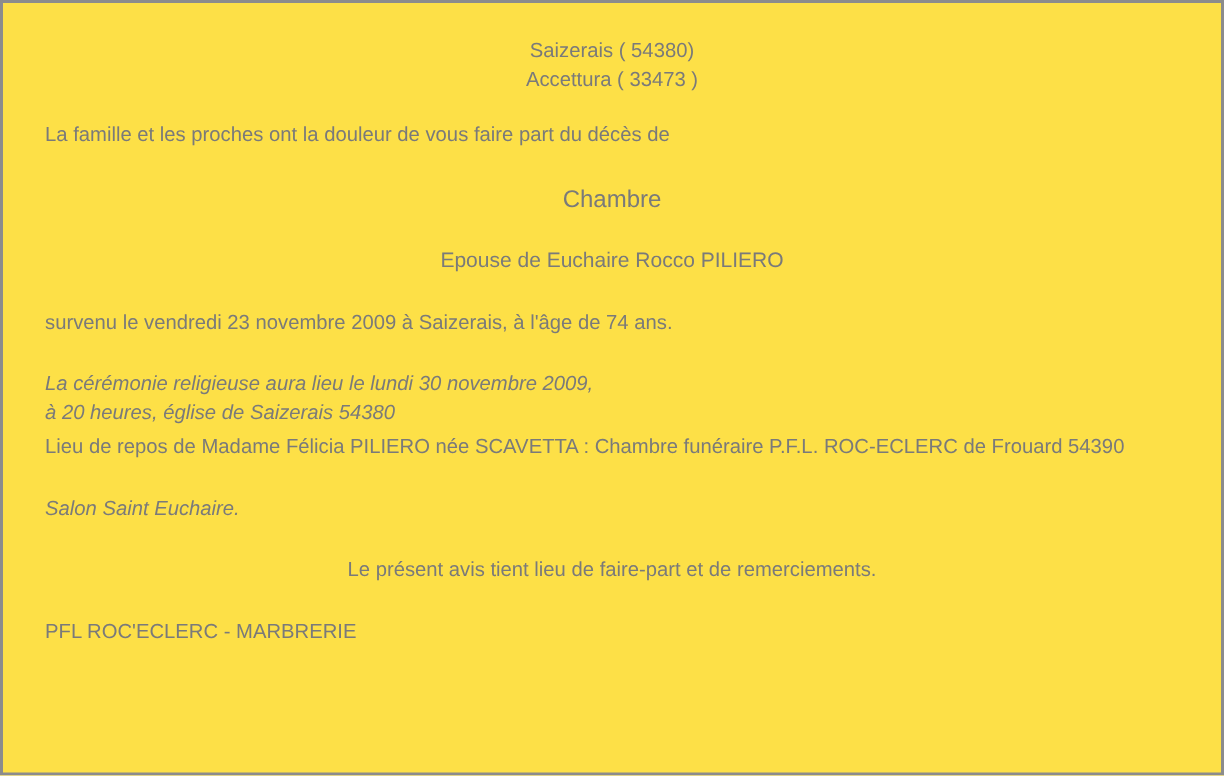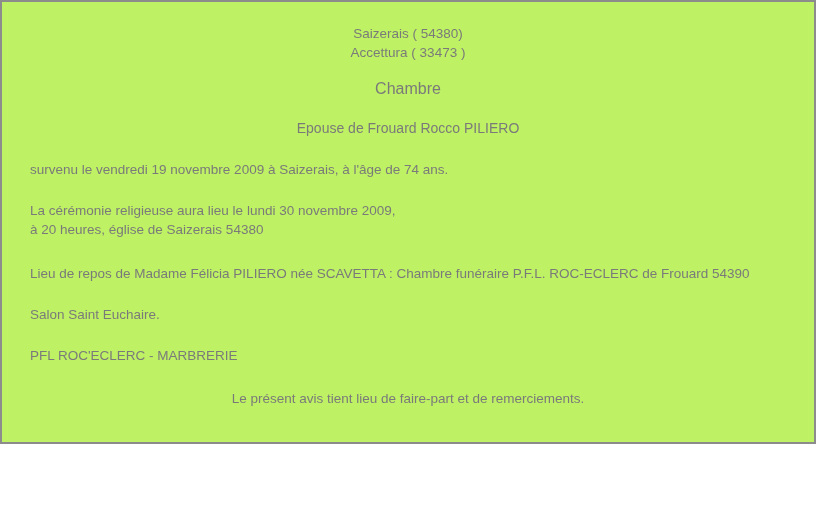--- a/index.html
+++ b/index.html
@@ -8,22 +8,22 @@
     background: #ffffff;
   }
   body {
     width: 816px;
     height: 517px;
     font-family: "Liberation Sans", sans-serif;
   }
   .notice-card {
     box-sizing: border-box;
     width: 816px;
-    height: 444px;
-    background: #bef264;
+    height: 517px;
+    background: #fde047;
     border: 2px solid #8c8c8c;
     padding: 22px 28px 0 28px;
     color: #7d7d7d;
   }
   .line {
     font-size: 13.5px;
     line-height: 19px;
     color: #7a7a7a;
     white-space: pre-wrap;
   }
@@ -59,60 +59,63 @@
   .spouse {
     font-size: 14px;
     text-align: center;
     color: #7a7a7a;
     margin-bottom: 24px;
   }
   .death-info {
     margin-bottom: 22px;
   }
   .ceremony {
-    margin-bottom: 25px;
+    margin-bottom: 4px;
+    font-style: italic;
   }
   .repose {
     margin-bottom: 22px;
   }
   .salon {
     margin-bottom: 22px;
+    font-style: italic;
   }
   .thanks {
     text-align: center;
     margin-bottom: 22px;
   }
   .company {
     margin-bottom: 24px;
   }
 </style>
 </head>
 <body>
 
 <div class="notice-card">
 
   <div class="loc-block">
     <div class="loc-line">Saizerais ( 54380)</div>
     <div class="loc-line">Accettura ( 33473 )</div>
   </div>
 
+  <div class="line left intro">La famille et les proches ont la douleur de vous faire part du décès de</div>
 
   <div class="madame">Chambre</div>
 
 
-  <div class="spouse">Epouse de Frouard Rocco PILIERO</div>
+  <div class="spouse">Epouse de Euchaire Rocco PILIERO</div>
 
-  <div class="line left death-info">survenu le vendredi 19 novembre 2009 à Saizerais, à l'âge de 74 ans.</div>
+  <div class="line left death-info">survenu le vendredi 23 novembre 2009 à Saizerais, à l'âge de 74 ans.</div>
 
   <div class="ceremony">
     <div class="line left">La cérémonie religieuse aura lieu le lundi 30 novembre 2009,</div>
     <div class="line left">à 20 heures, église de Saizerais 54380</div>
   </div>
 
   <div class="line left repose">Lieu de repos de Madame Félicia PILIERO née SCAVETTA : Chambre funéraire P.F.L. ROC-ECLERC de Frouard 54390</div>
 
   <div class="line left salon">Salon Saint Euchaire.</div>
 
+  <div class="line thanks">Le présent avis tient lieu de faire-part et de remerciements.</div>
+
   <div class="line left company">PFL ROC'ECLERC - MARBRERIE</div>
-
-  <div class="line thanks">Le présent avis tient lieu de faire-part et de remerciements.</div>
 
 </div>
 
 </body></html>

